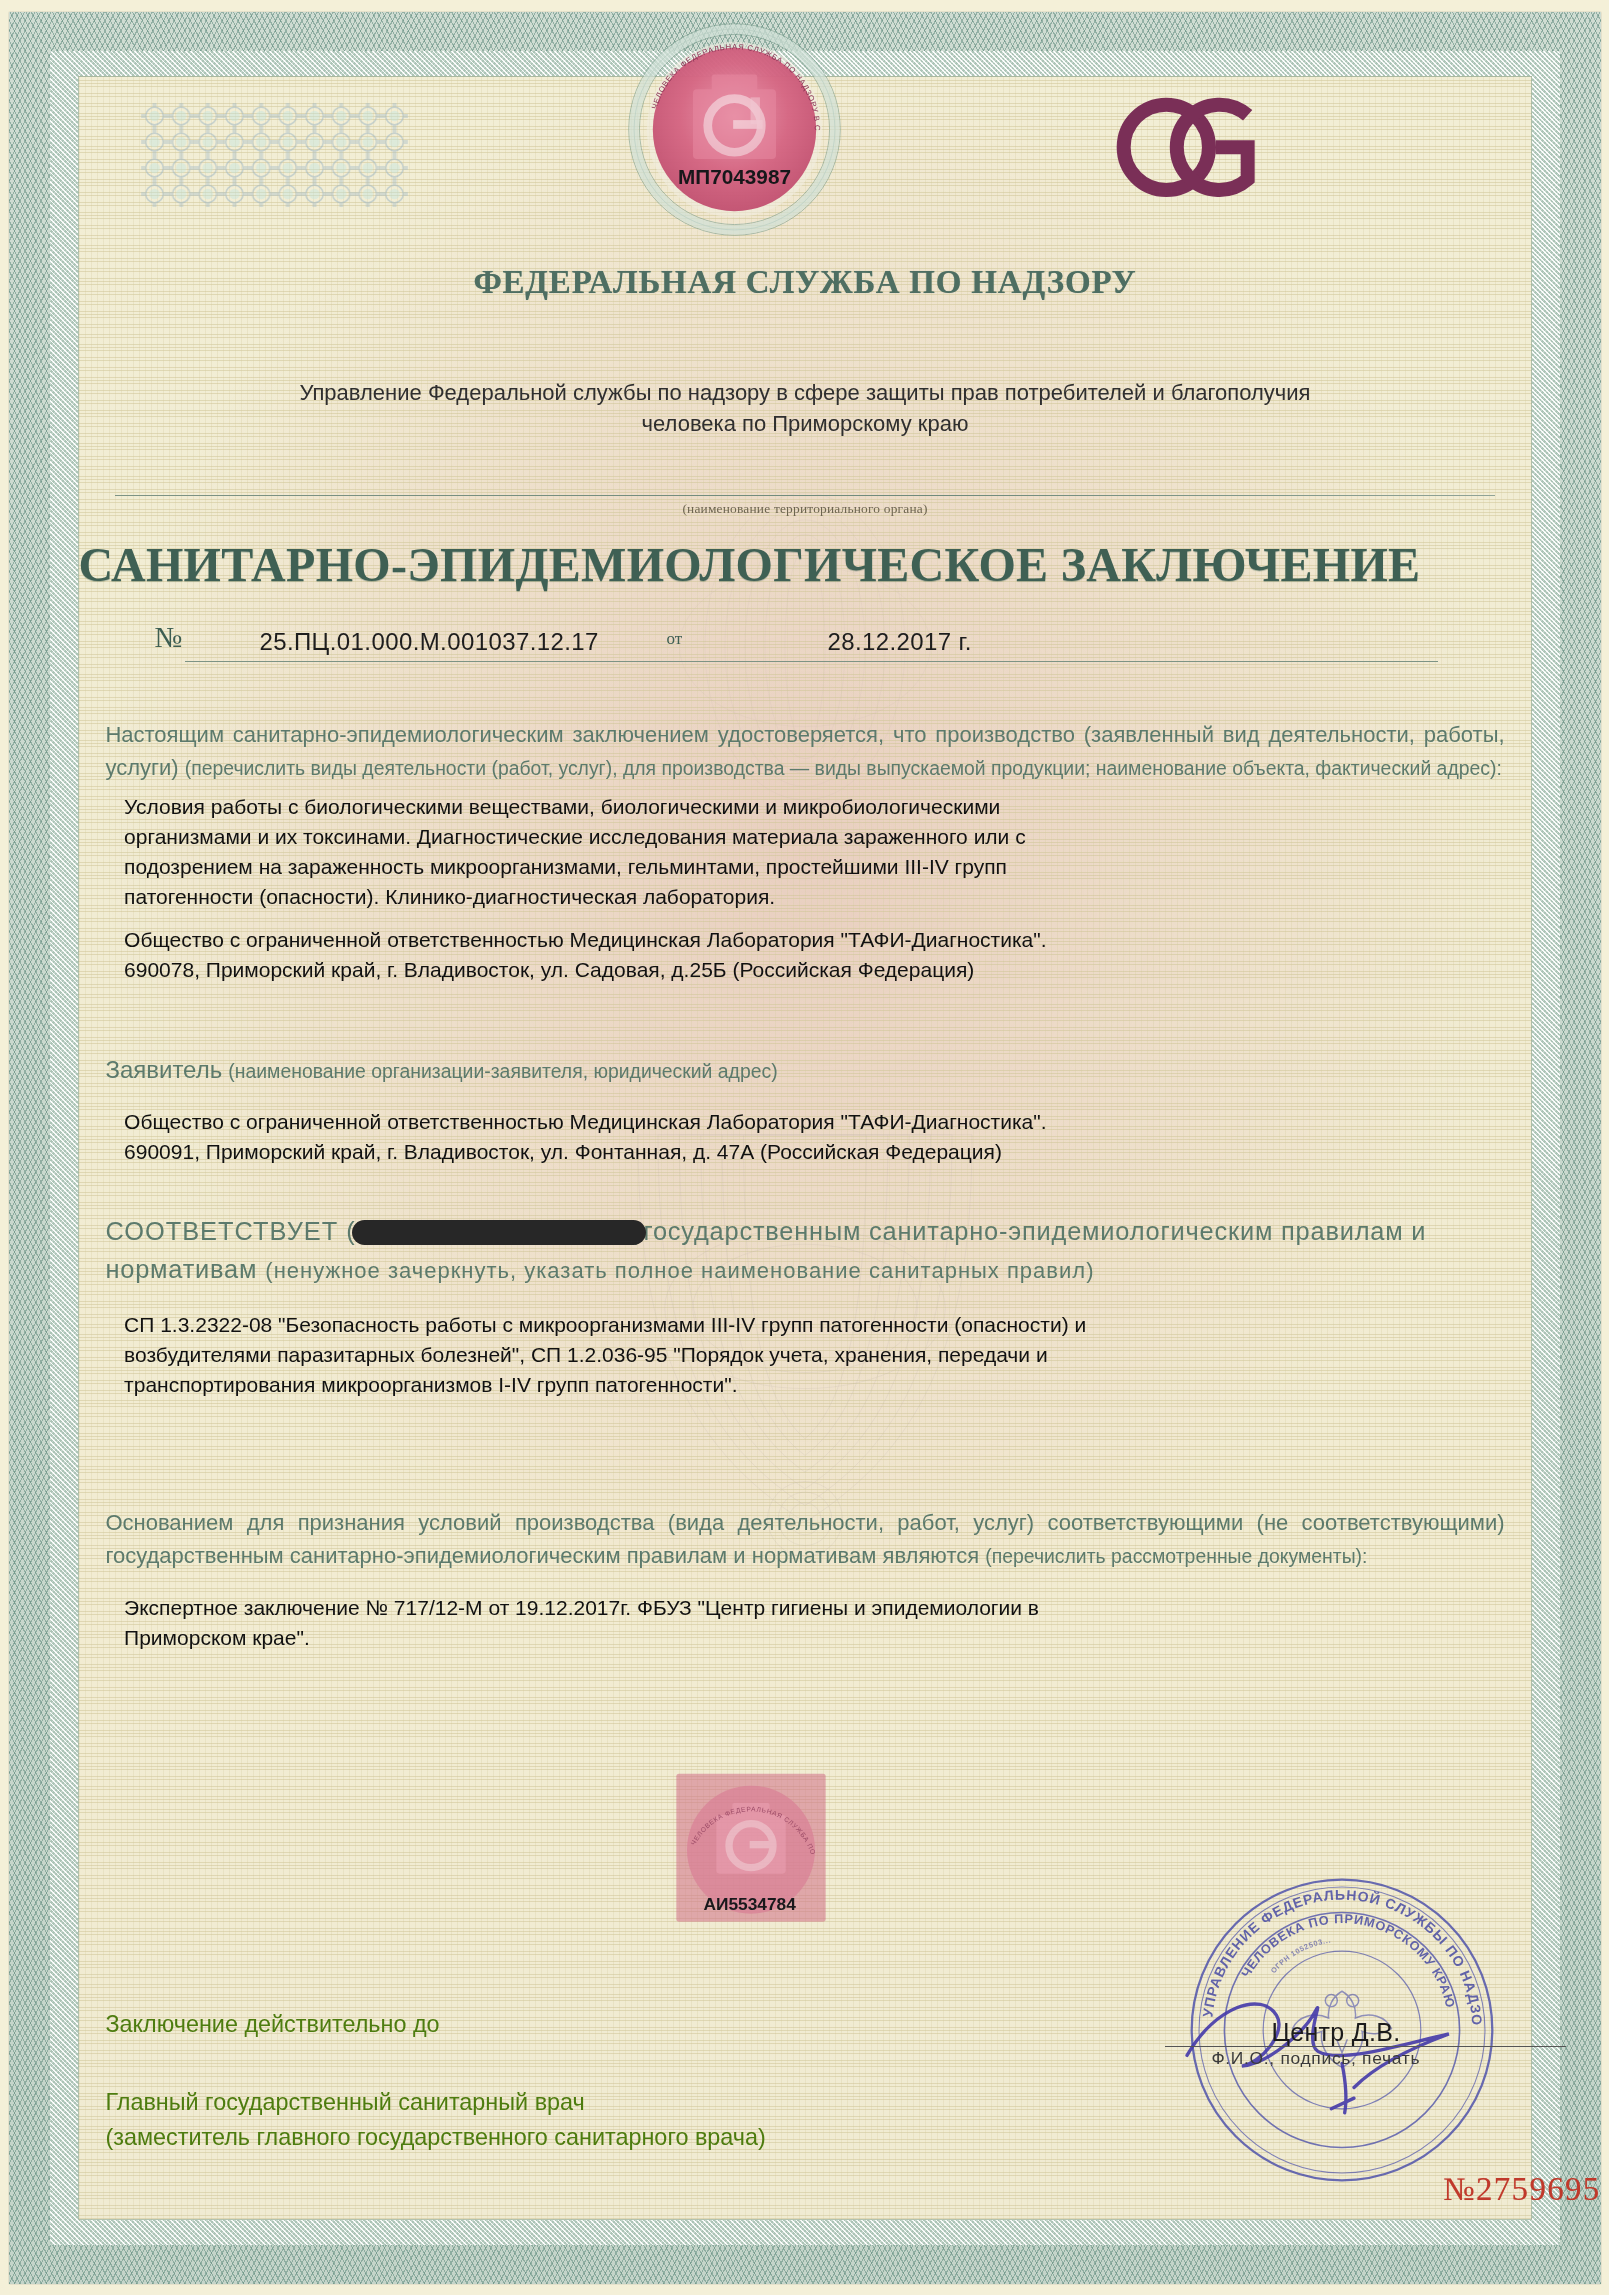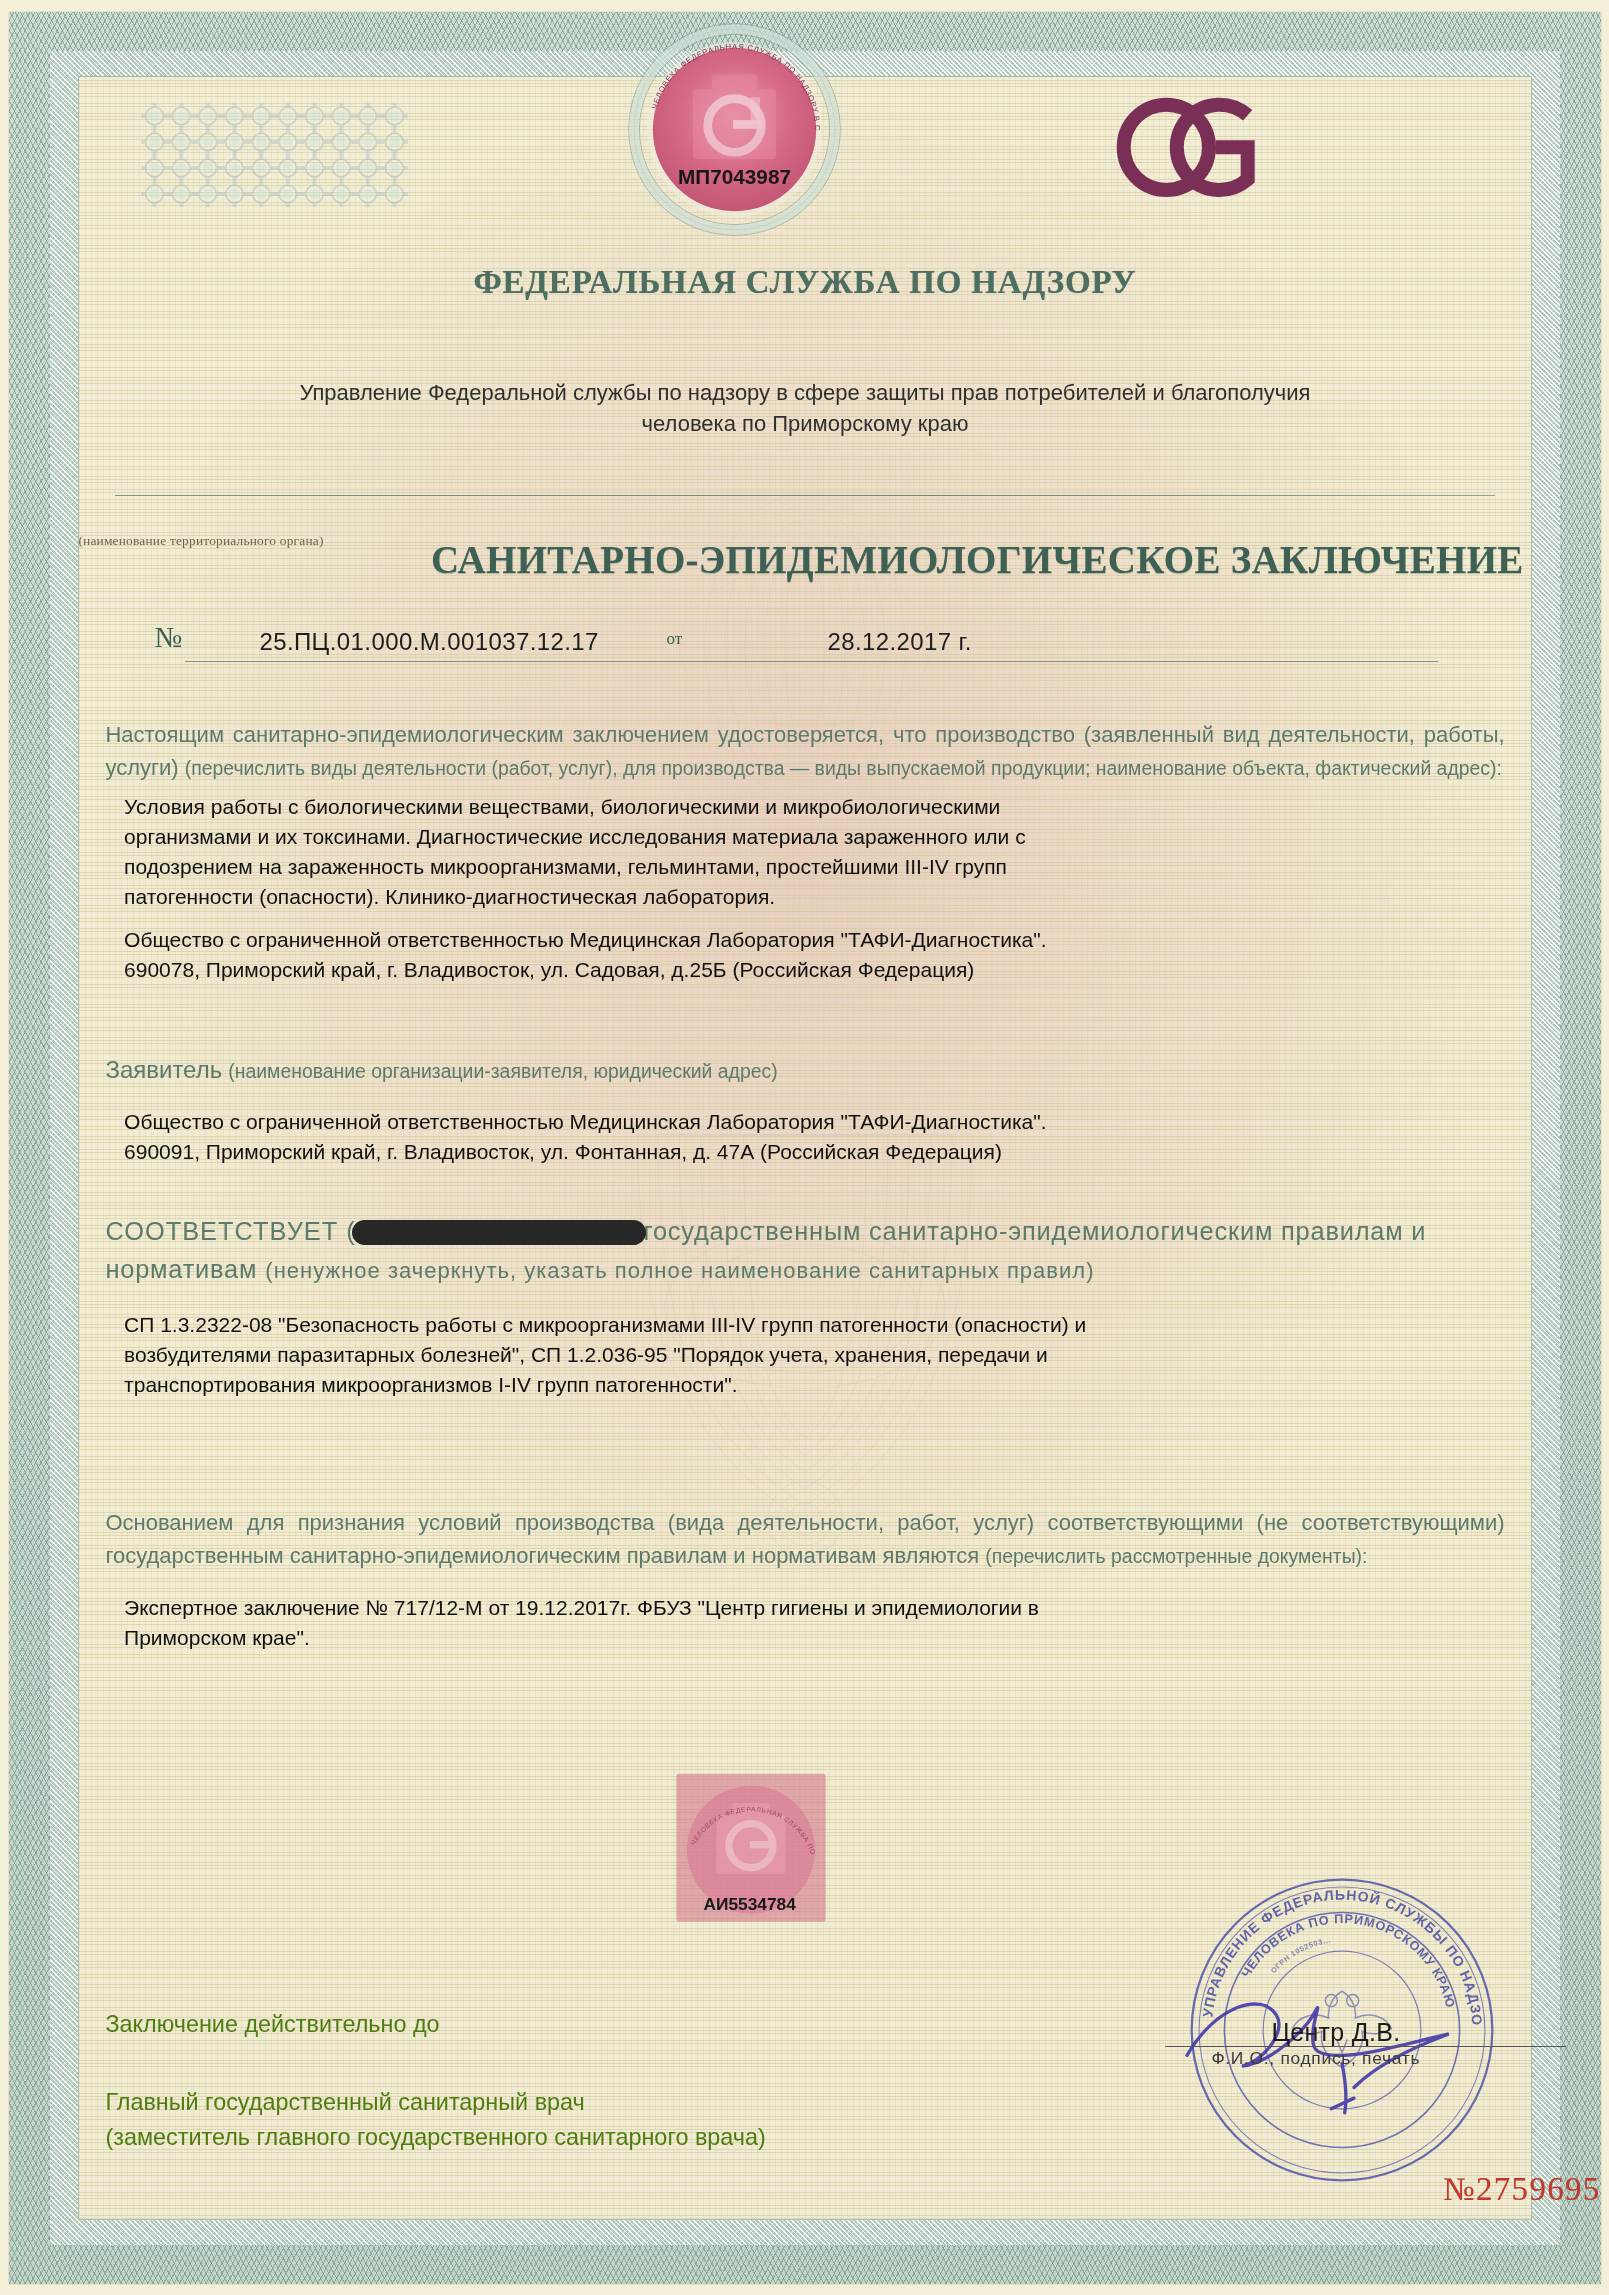--- a/index.html
+++ b/index.html
@@ -99,30 +99,30 @@
   }
   .hdr3{
     position:absolute;top:301px;left:174px;right:174px;text-align:center;
     font-size:22px;line-height:1.42;color:#2f2f2f;
   }
   .rule{
     position:absolute;top:419px;left:37px;right:37px;height:1.3px;
     background:linear-gradient(90deg,#7d9384,#6f8a7b 60%,#90a396);
   }
   .rule-cap{
-    position:absolute;top:425px;left:0;right:0;
+    position:absolute;top:425px;left:0;right:0;text-align:center;
     font-family:"Liberation Serif", serif;
-    font-size:13.4px;color:#6d6450;letter-spacing:0.2px;margin-top:32px;
+    font-size:13.4px;color:#6d6450;letter-spacing:0.2px;
   }
 
   
   .bigtitle{
-    position:absolute;top:461px;left:0;right:8px;text-align:right;
+    position:absolute;top:461px;left:0;right:8px;text-align:left;
     font-family:"Liberation Serif", serif;font-weight:bold;
-    font-size:39px;letter-spacing:0.3px;color:#3f6054;
+    font-size:48px;letter-spacing:0.3px;color:#3f6054;
     text-shadow:0 0.7px 0.7px rgba(63,96,84,.35);
   }
 
   
   .numline{position:absolute;top:548px;left:27px;right:94px;height:40px;}
   .numline .nsym{
     position:absolute;left:49px;top:-2.7px;font-family:"Liberation Serif",serif;
     font-size:29px;color:#3d5e52;
   }
   .numline .nval{

